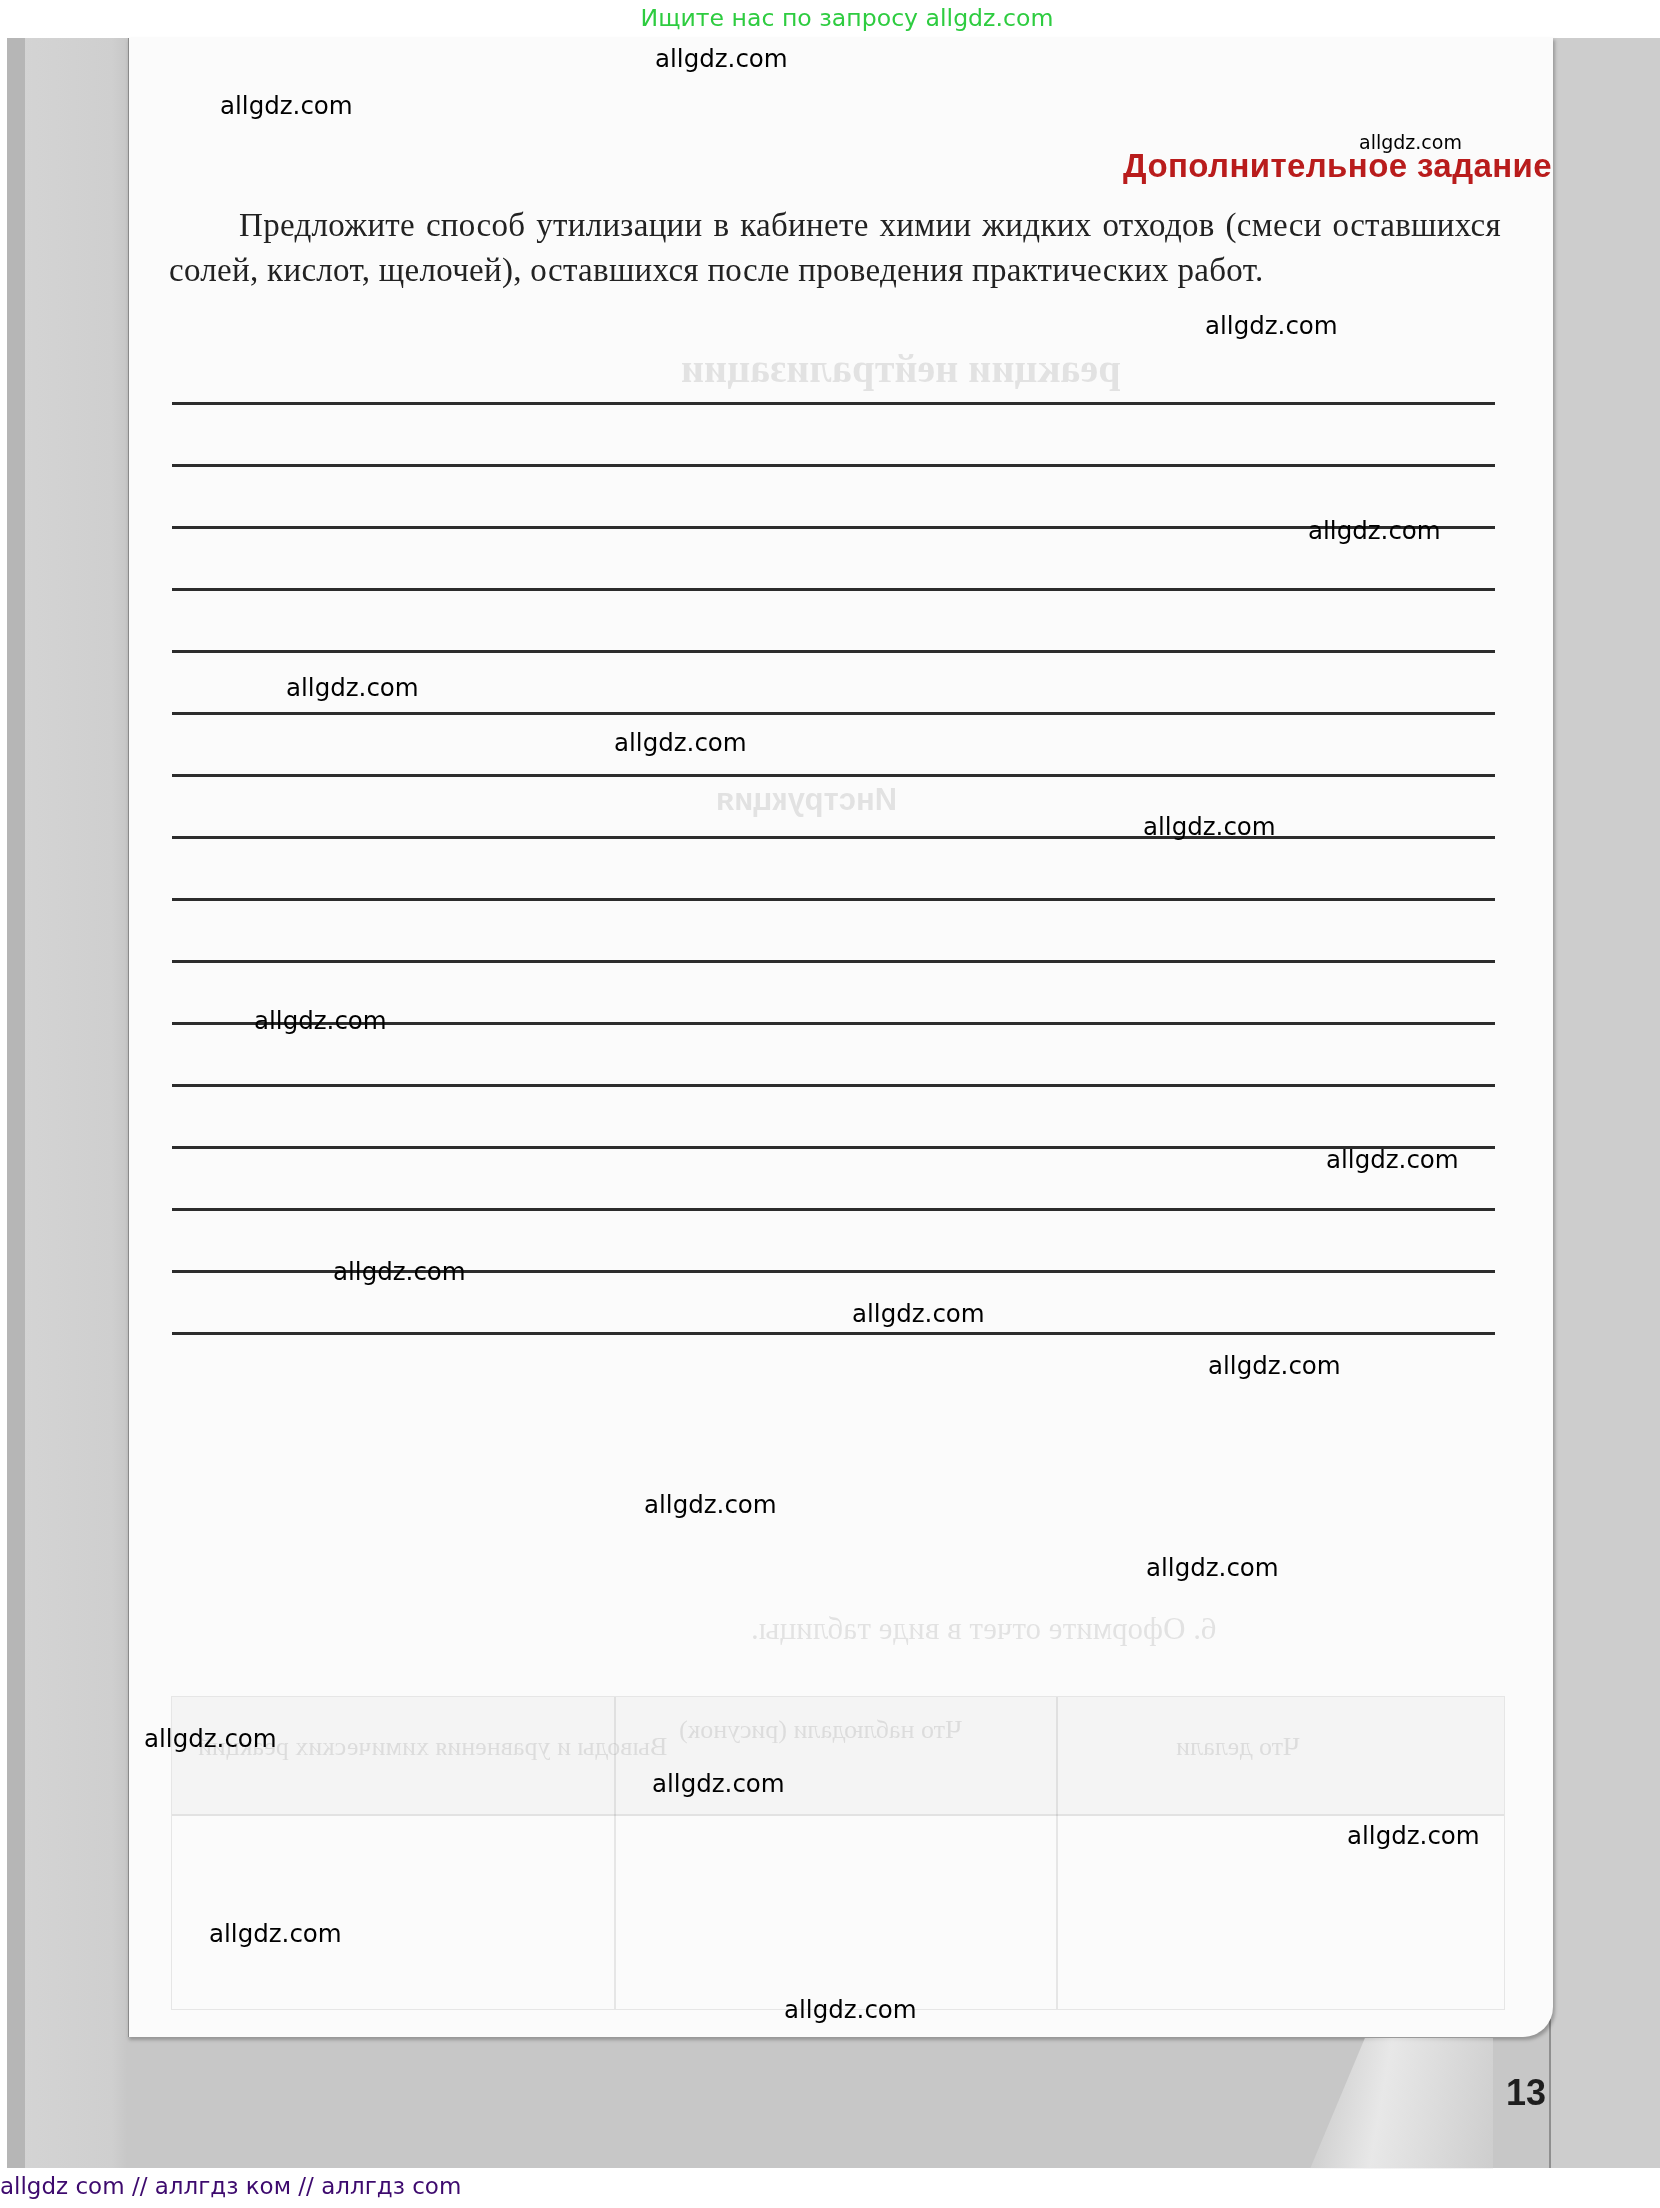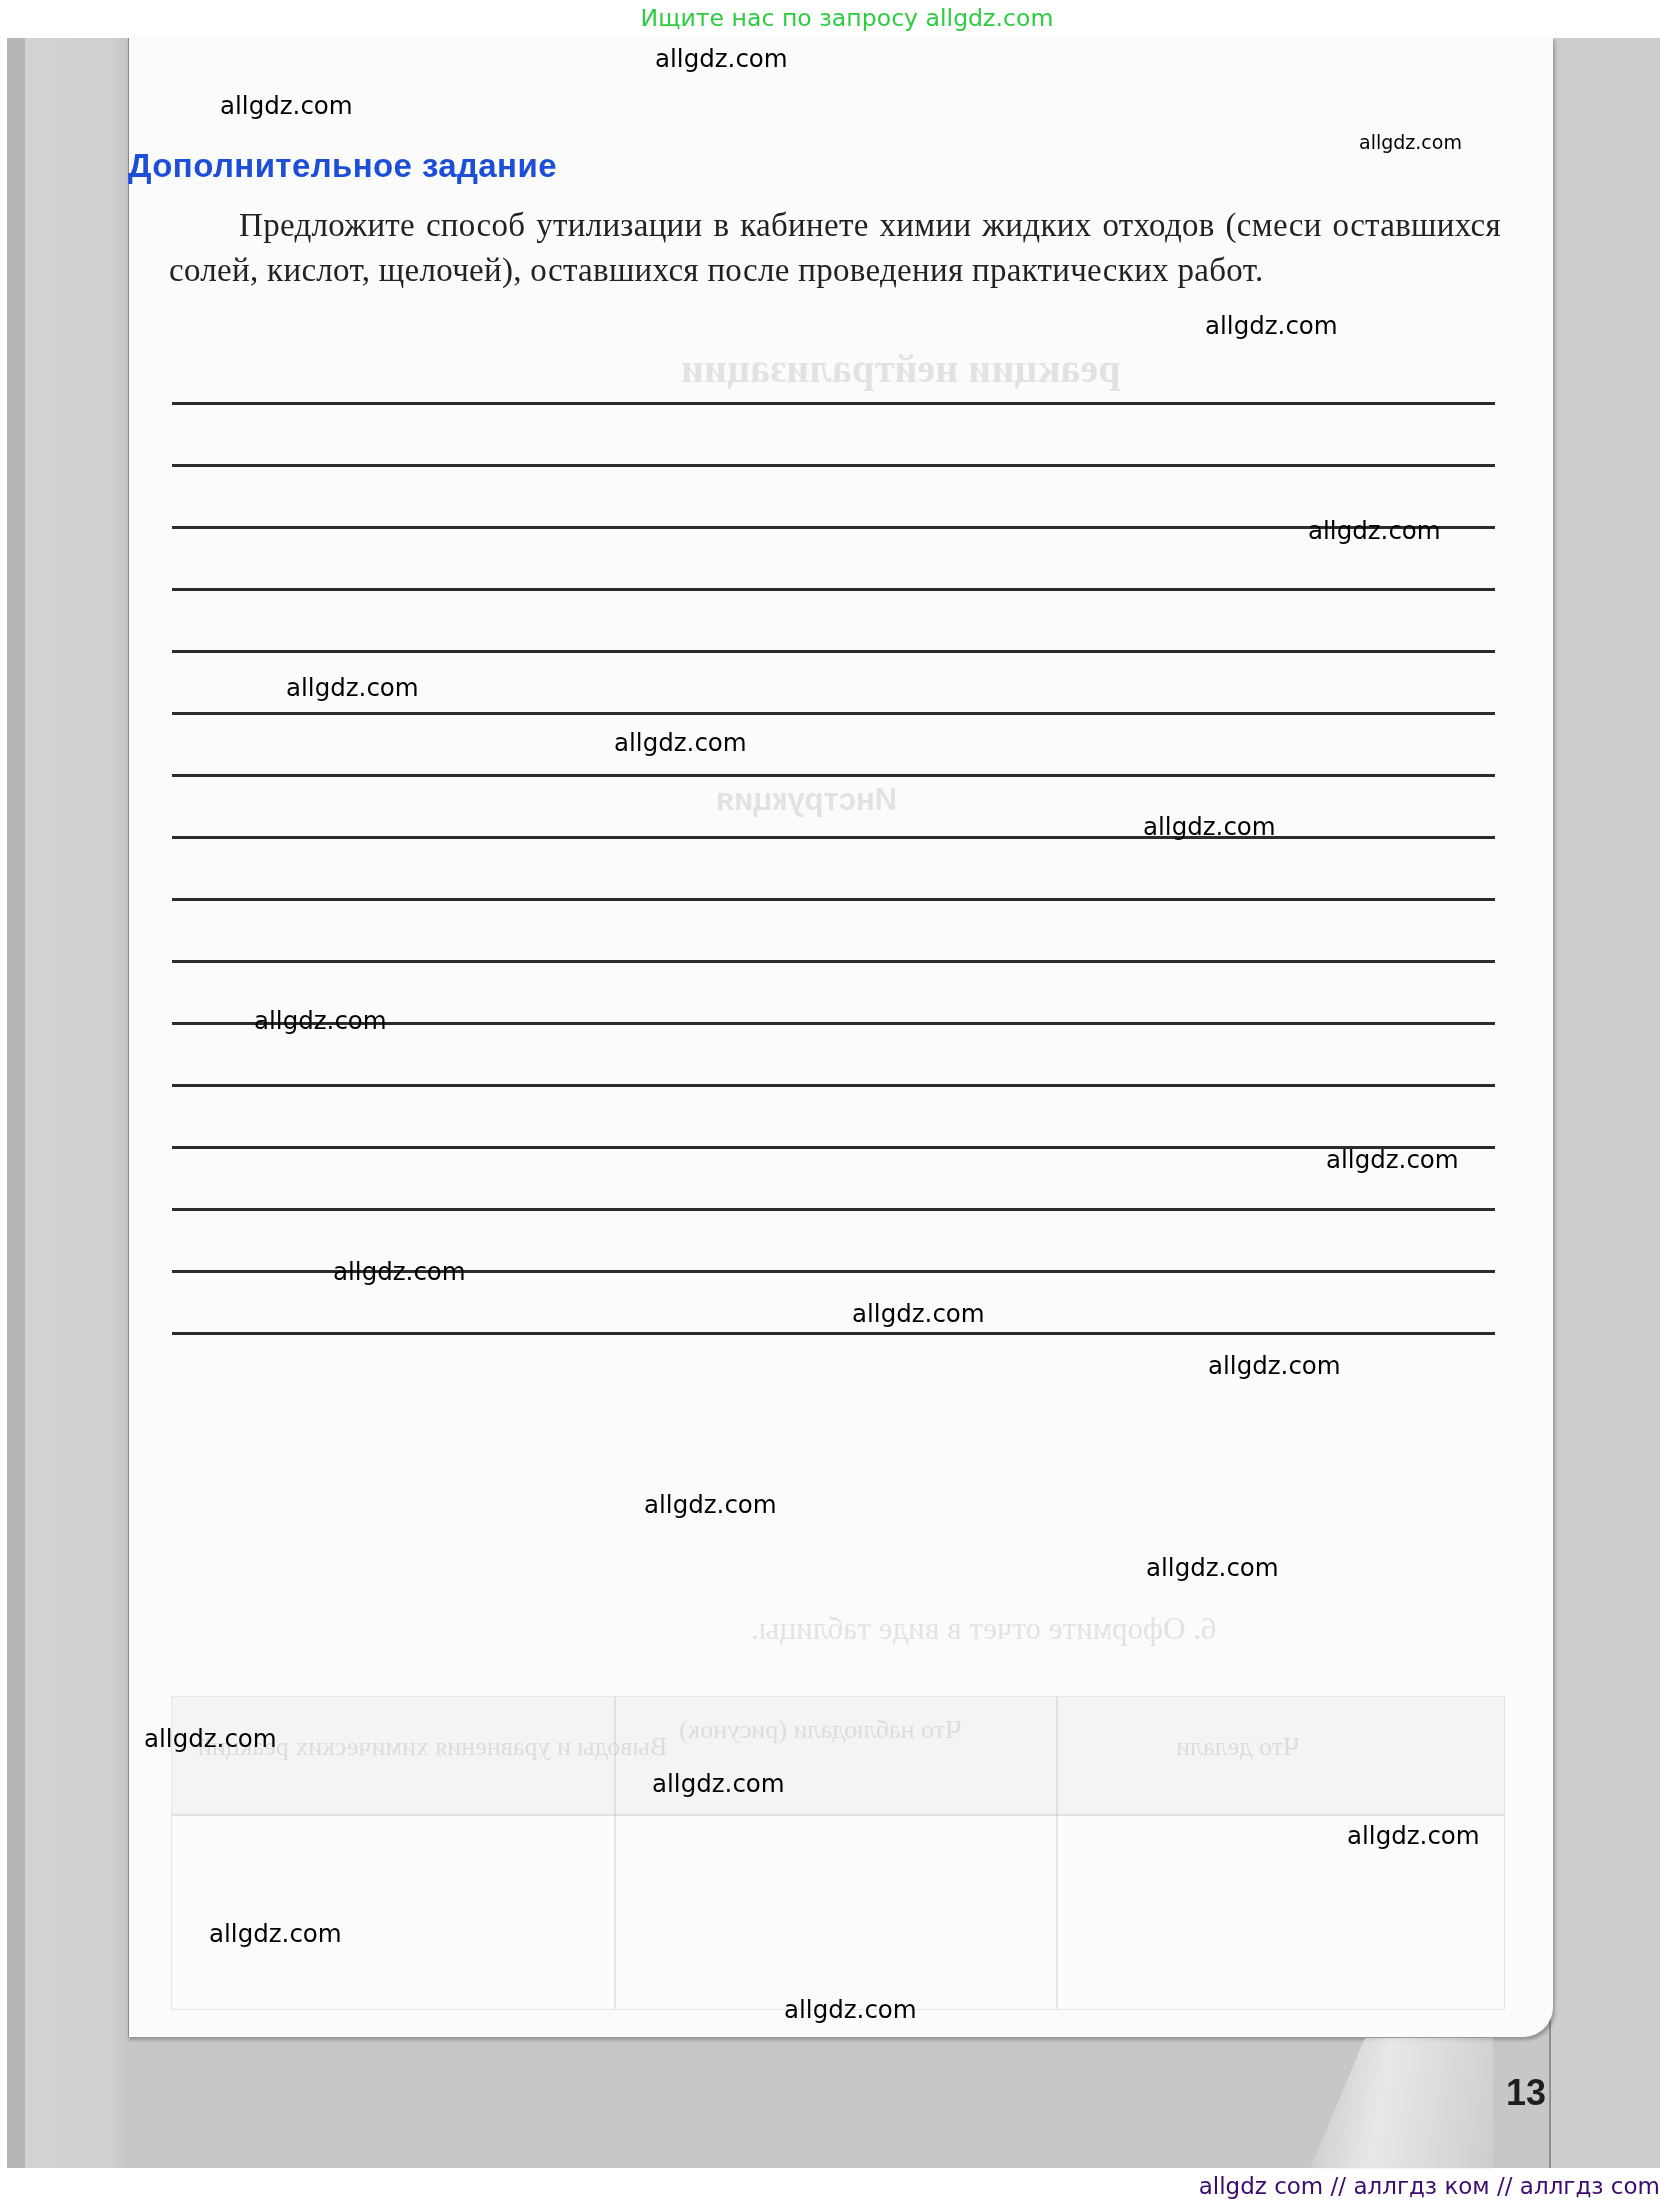--- a/index.html
+++ b/index.html
@@ -5,32 +5,32 @@
   html,body{margin:0;padding:0;}
   body{width:1660px;height:2208px;position:relative;background:#ffffff;overflow:hidden;font-family:"Liberation Sans",sans-serif;}
   .top-banner{position:absolute;left:17px;top:0;width:1660px;height:38px;background:#fff;text-align:center;}
   .top-banner span{display:inline-block;margin-top:3.5px;color:#2ecc40;font-size:23.6px;font-family:"DejaVu Sans",sans-serif;}
   .scan{position:absolute;left:7px;top:38px;width:1653px;height:2130px;background:#c9c9c9;
         background-image:linear-gradient(90deg,#bdbdbd 0,#d4d4d4 8.7px,#cfcfcf 105px,#c7c7c7 120px);}
   .scan-strip-left{position:absolute;left:7px;top:38px;width:17.5px;height:2130px;background:#b6b6b6;}
   .scan-right{position:absolute;left:1549px;top:38px;width:112px;height:2130px;background:#cdcdcd;border-left:2.6px solid #8f8f8f;}
   .page{position:absolute;left:128px;top:38px;width:1424px;height:1999px;background:#fbfbfb;border-left:1.7px solid #8a8a8a;border-bottom-right-radius:30px;box-shadow:1.7px 2.6px 3.5px rgba(0,0,0,0.25);}
   .shine{position:absolute;left:1310px;top:2038px;width:183px;height:131px;background:linear-gradient(100deg,rgba(255,255,255,0) 0,rgba(240,240,240,0.8) 40%,rgba(220,220,220,0.3) 100%);clip-path:polygon(30% 0,100% 0,100% 100%,0 100%);}
-  .heading{position:absolute;left:128px;width:1424px;top:147px;text-align:left;font-weight:bold;font-size:33px;color:#1d4ed8;font-family:"Liberation Sans",sans-serif;letter-spacing:0.4px;}
+  .heading{position:absolute;left:128px;width:1424px;top:147px;text-align:right;font-weight:bold;font-size:33px;color:#b91c1c;font-family:"Liberation Sans",sans-serif;letter-spacing:0.4px;}
   .task{position:absolute;left:169px;width:1332px;top:203px;font-family:"Liberation Serif",serif;font-size:33px;line-height:45px;color:#222;text-align:justify;text-indent:70px;letter-spacing:0.3px;}
   .rule{position:absolute;left:172px;width:1323px;height:2.6px;background:#2c2c2c;}
   .ghost{position:absolute;color:rgba(60,60,60,0.13);font-family:"Liberation Serif",serif;font-size:31px;transform:scaleX(-1);white-space:nowrap;}
   .ghost-table{position:absolute;left:171px;top:1696px;width:1332px;height:312px;border:1.7px solid rgba(80,80,80,0.12);}
   .ghost-table .col{position:absolute;top:0;bottom:0;width:1.7px;background:rgba(80,80,80,0.12);}
   .ghost-table .hdr{position:absolute;left:0;right:0;top:117px;height:1.7px;background:rgba(80,80,80,0.14);}
   .ghost-table .hdr-bg{position:absolute;left:0;right:0;top:0;height:117px;background:rgba(120,120,120,0.05);}
   .wm{position:absolute;color:#000;font-family:"DejaVu Sans",sans-serif;font-size:24.5px;white-space:nowrap;}
   .wm.small{font-size:19px;}
   .page-number{position:absolute;left:1506px;top:2072px;font-size:36px;font-weight:bold;color:#1e1e1e;font-family:"Liberation Sans",sans-serif;}
-  .footer{position:absolute;left:0;top:2169px;width:1660px;height:39px;background:#fff;text-align:right;}
+  .footer{position:absolute;left:0;top:2169px;width:1660px;height:39px;background:#fff;text-align:left;}
   .footer span{display:inline-block;margin-top:3.5px;color:#3d0a6e;font-size:23px;font-family:"DejaVu Sans",sans-serif;}
 </style>
 </head>
 <body>
 
 <div class="top-banner">
   <span>Ищите нас по запросу allgdz.com</span>
 </div>
 
 <div class="scan"></div>

